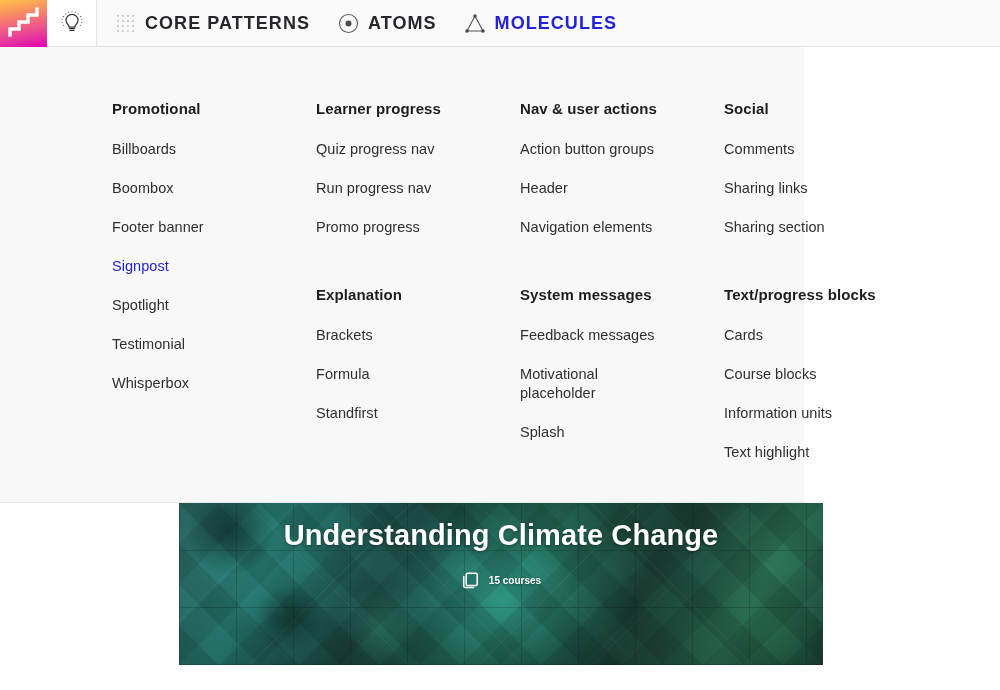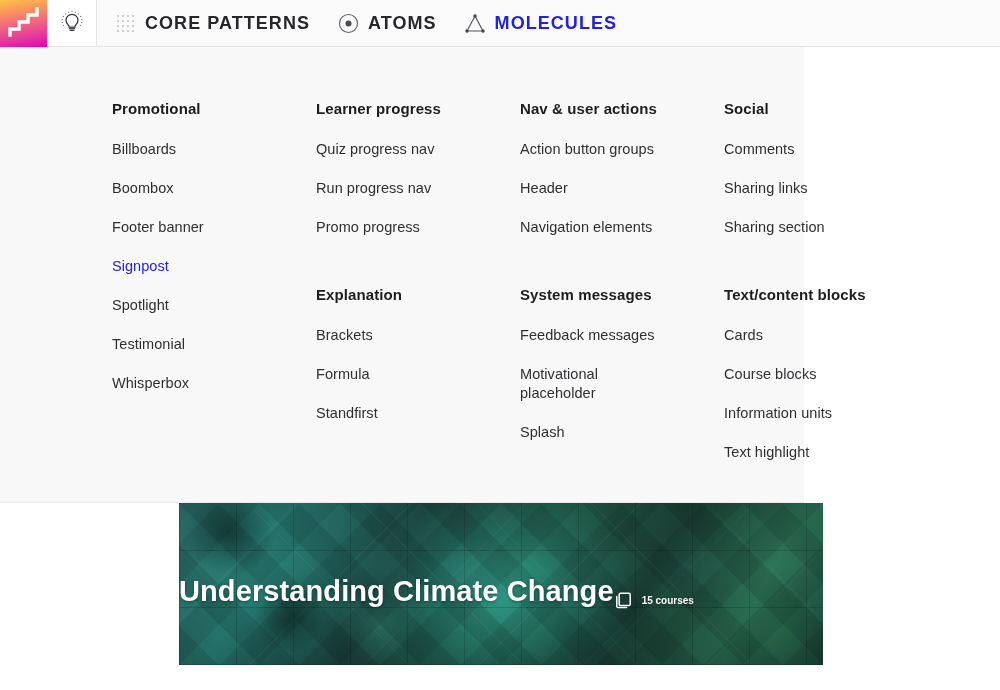--- a/index.html
+++ b/index.html
@@ -176,21 +176,21 @@
       radial-gradient(circle 44px at 8% 18%, rgba(12,40,38,0.6) 0%, rgba(12,40,38,0) 100%);
   }
   .banner-shade {
     position: absolute; inset: 0;
     background: linear-gradient(180deg, rgba(0,0,0,0.12) 0%, rgba(0,0,0,0.02) 40%, rgba(0,0,0,0.20) 100%);
   }
   .banner-content {
     position: absolute;
     inset: 0;
     display: flex;
-    flex-direction: row;
+    flex-direction: column;
     align-items: center;
     padding-top: 14px;
     box-sizing: border-box;
   }
   .banner-title {
     color: #ffffff;
     font-size: 29px;
     font-weight: bold;
     letter-spacing: 0.1px;
     text-shadow: 0 1px 3px rgba(0,0,0,0.35);
@@ -352,21 +352,21 @@
 
       <div class="col">
         <div class="group">
           <div class="group-title">Social</div>
           <div class="link">Comments</div>
           <div class="link">Sharing links</div>
           <div class="link">Sharing section</div>
         </div>
         <div class="spacer-sm"></div>
         <div class="group">
-          <div class="group-title">Text/content blocks</div>
+          <div class="group-title">Text/progress blocks</div>
           <div class="link">Cards</div>
           <div class="link">Course blocks</div>
           <div class="link">Information units</div>
           <div class="link">Text highlight</div>
         </div>
       </div>
 
     </div>
   </div>
 

